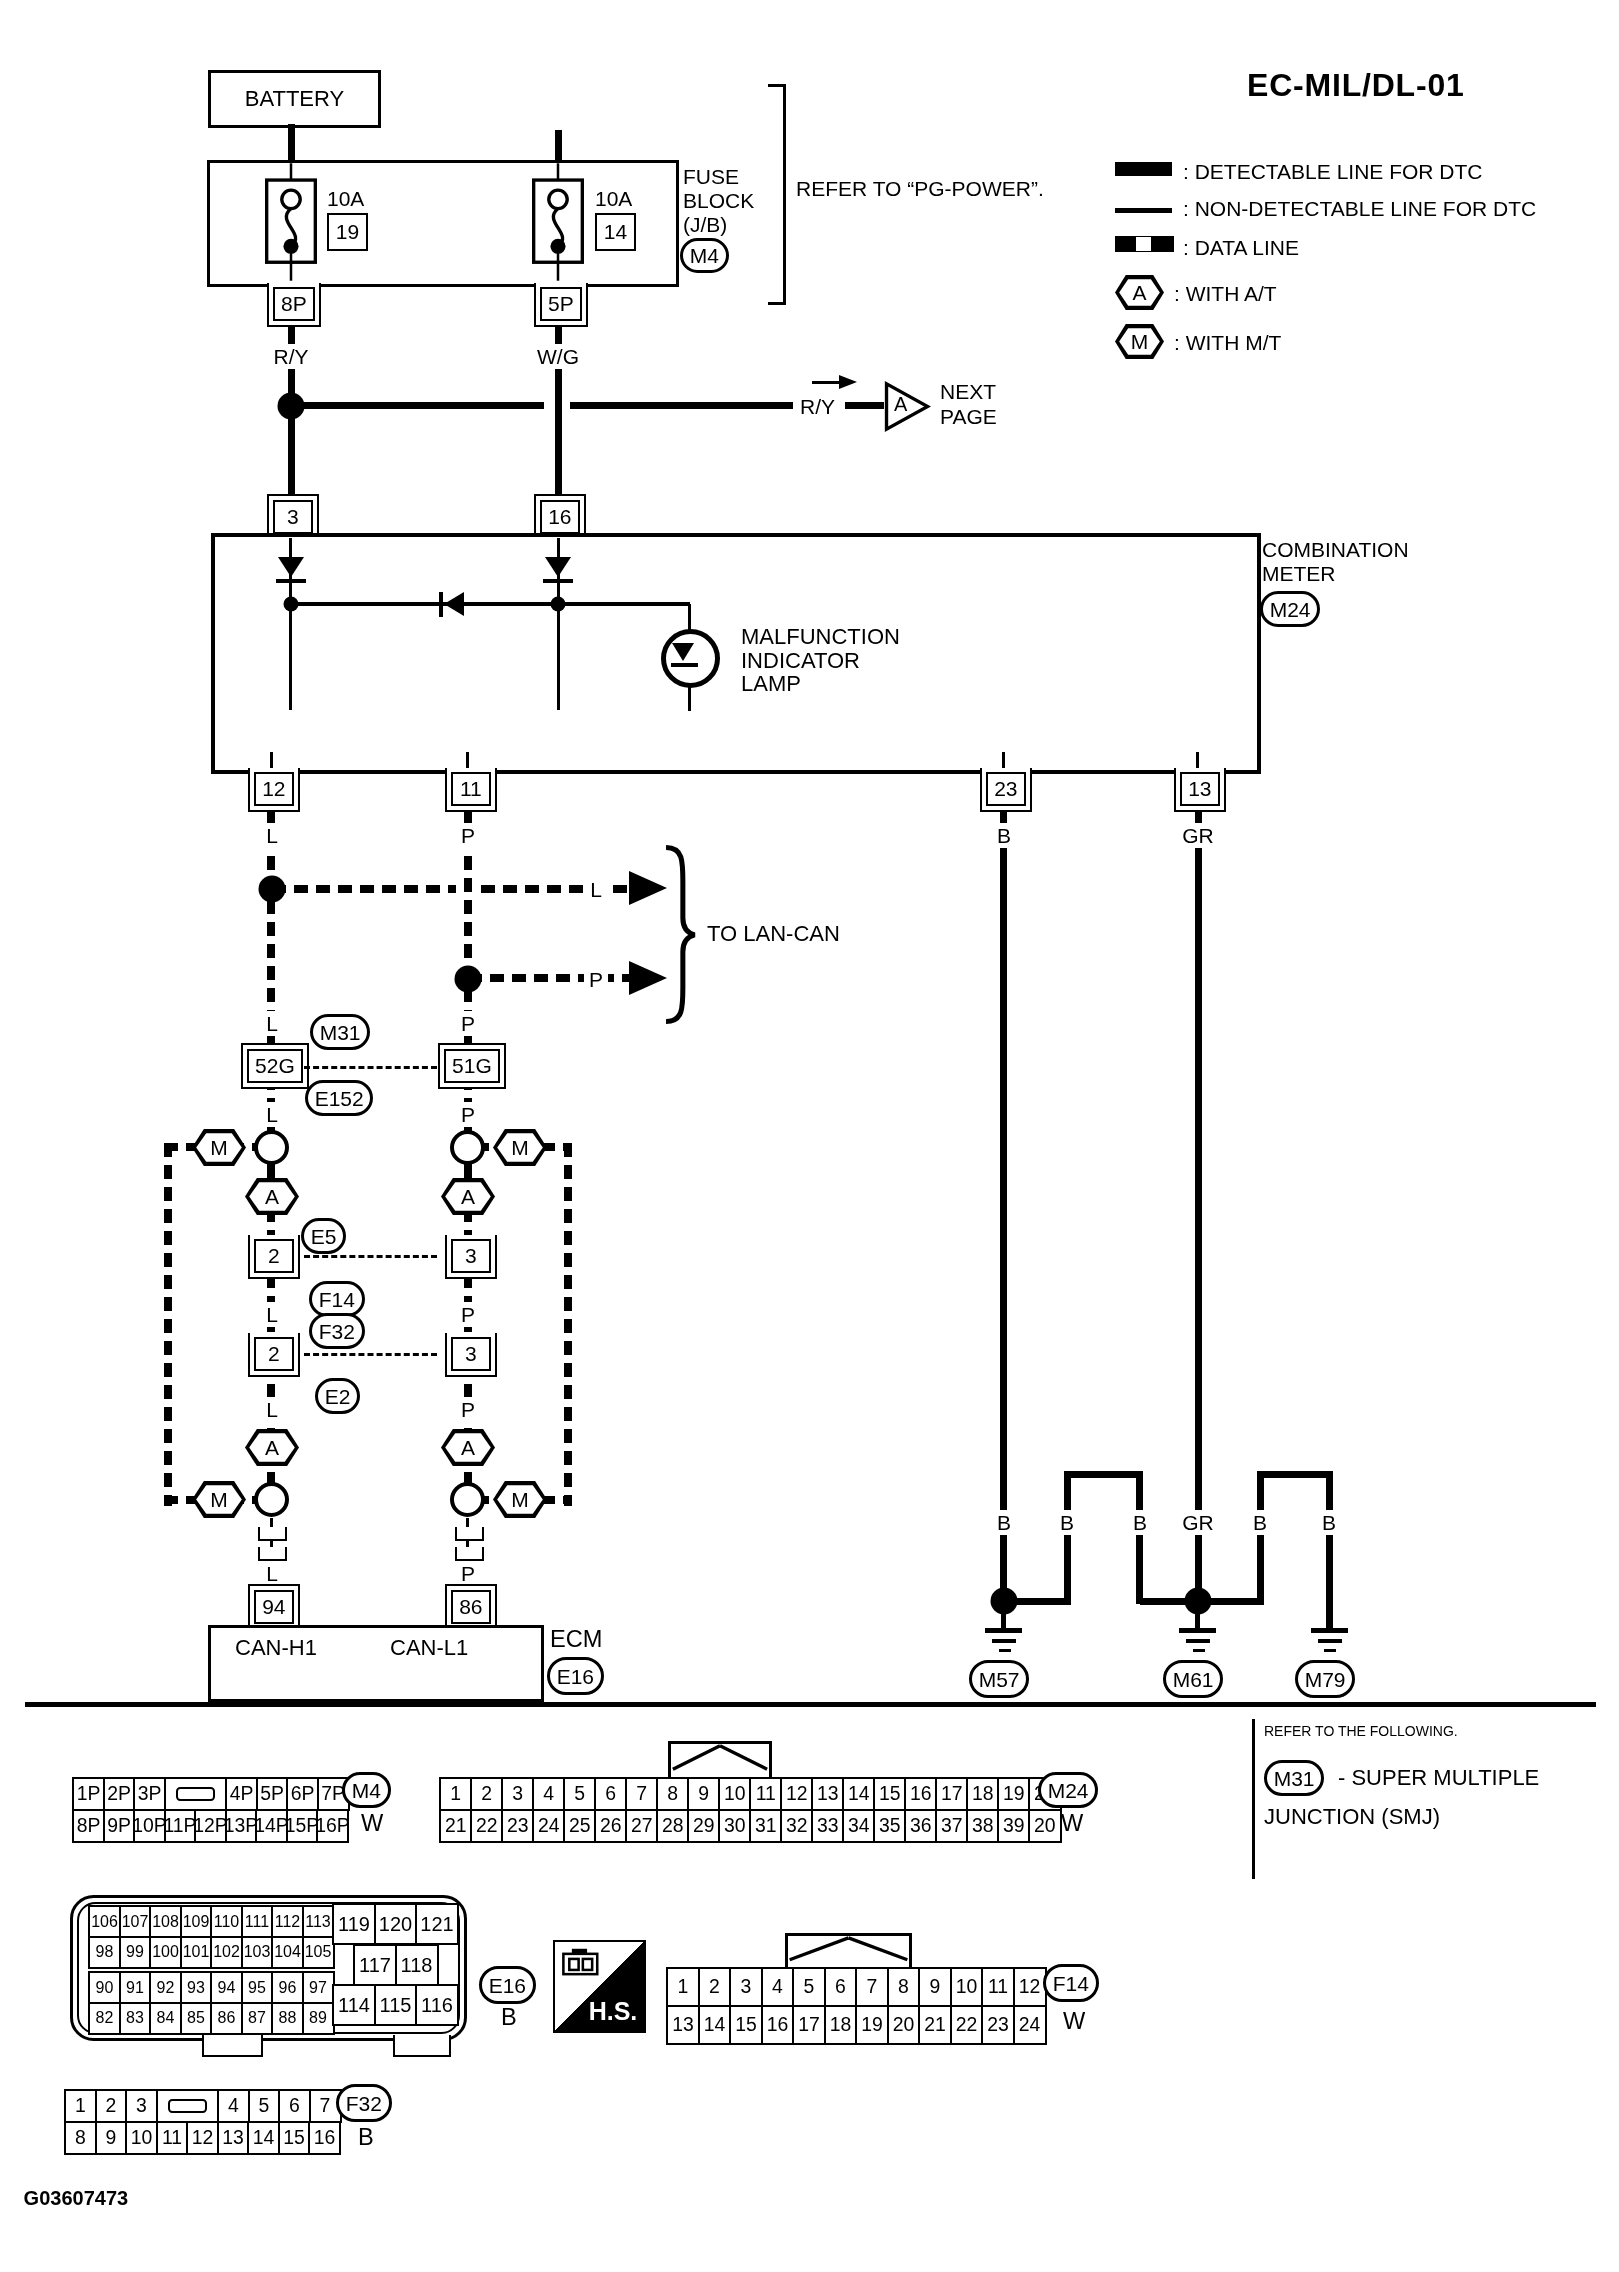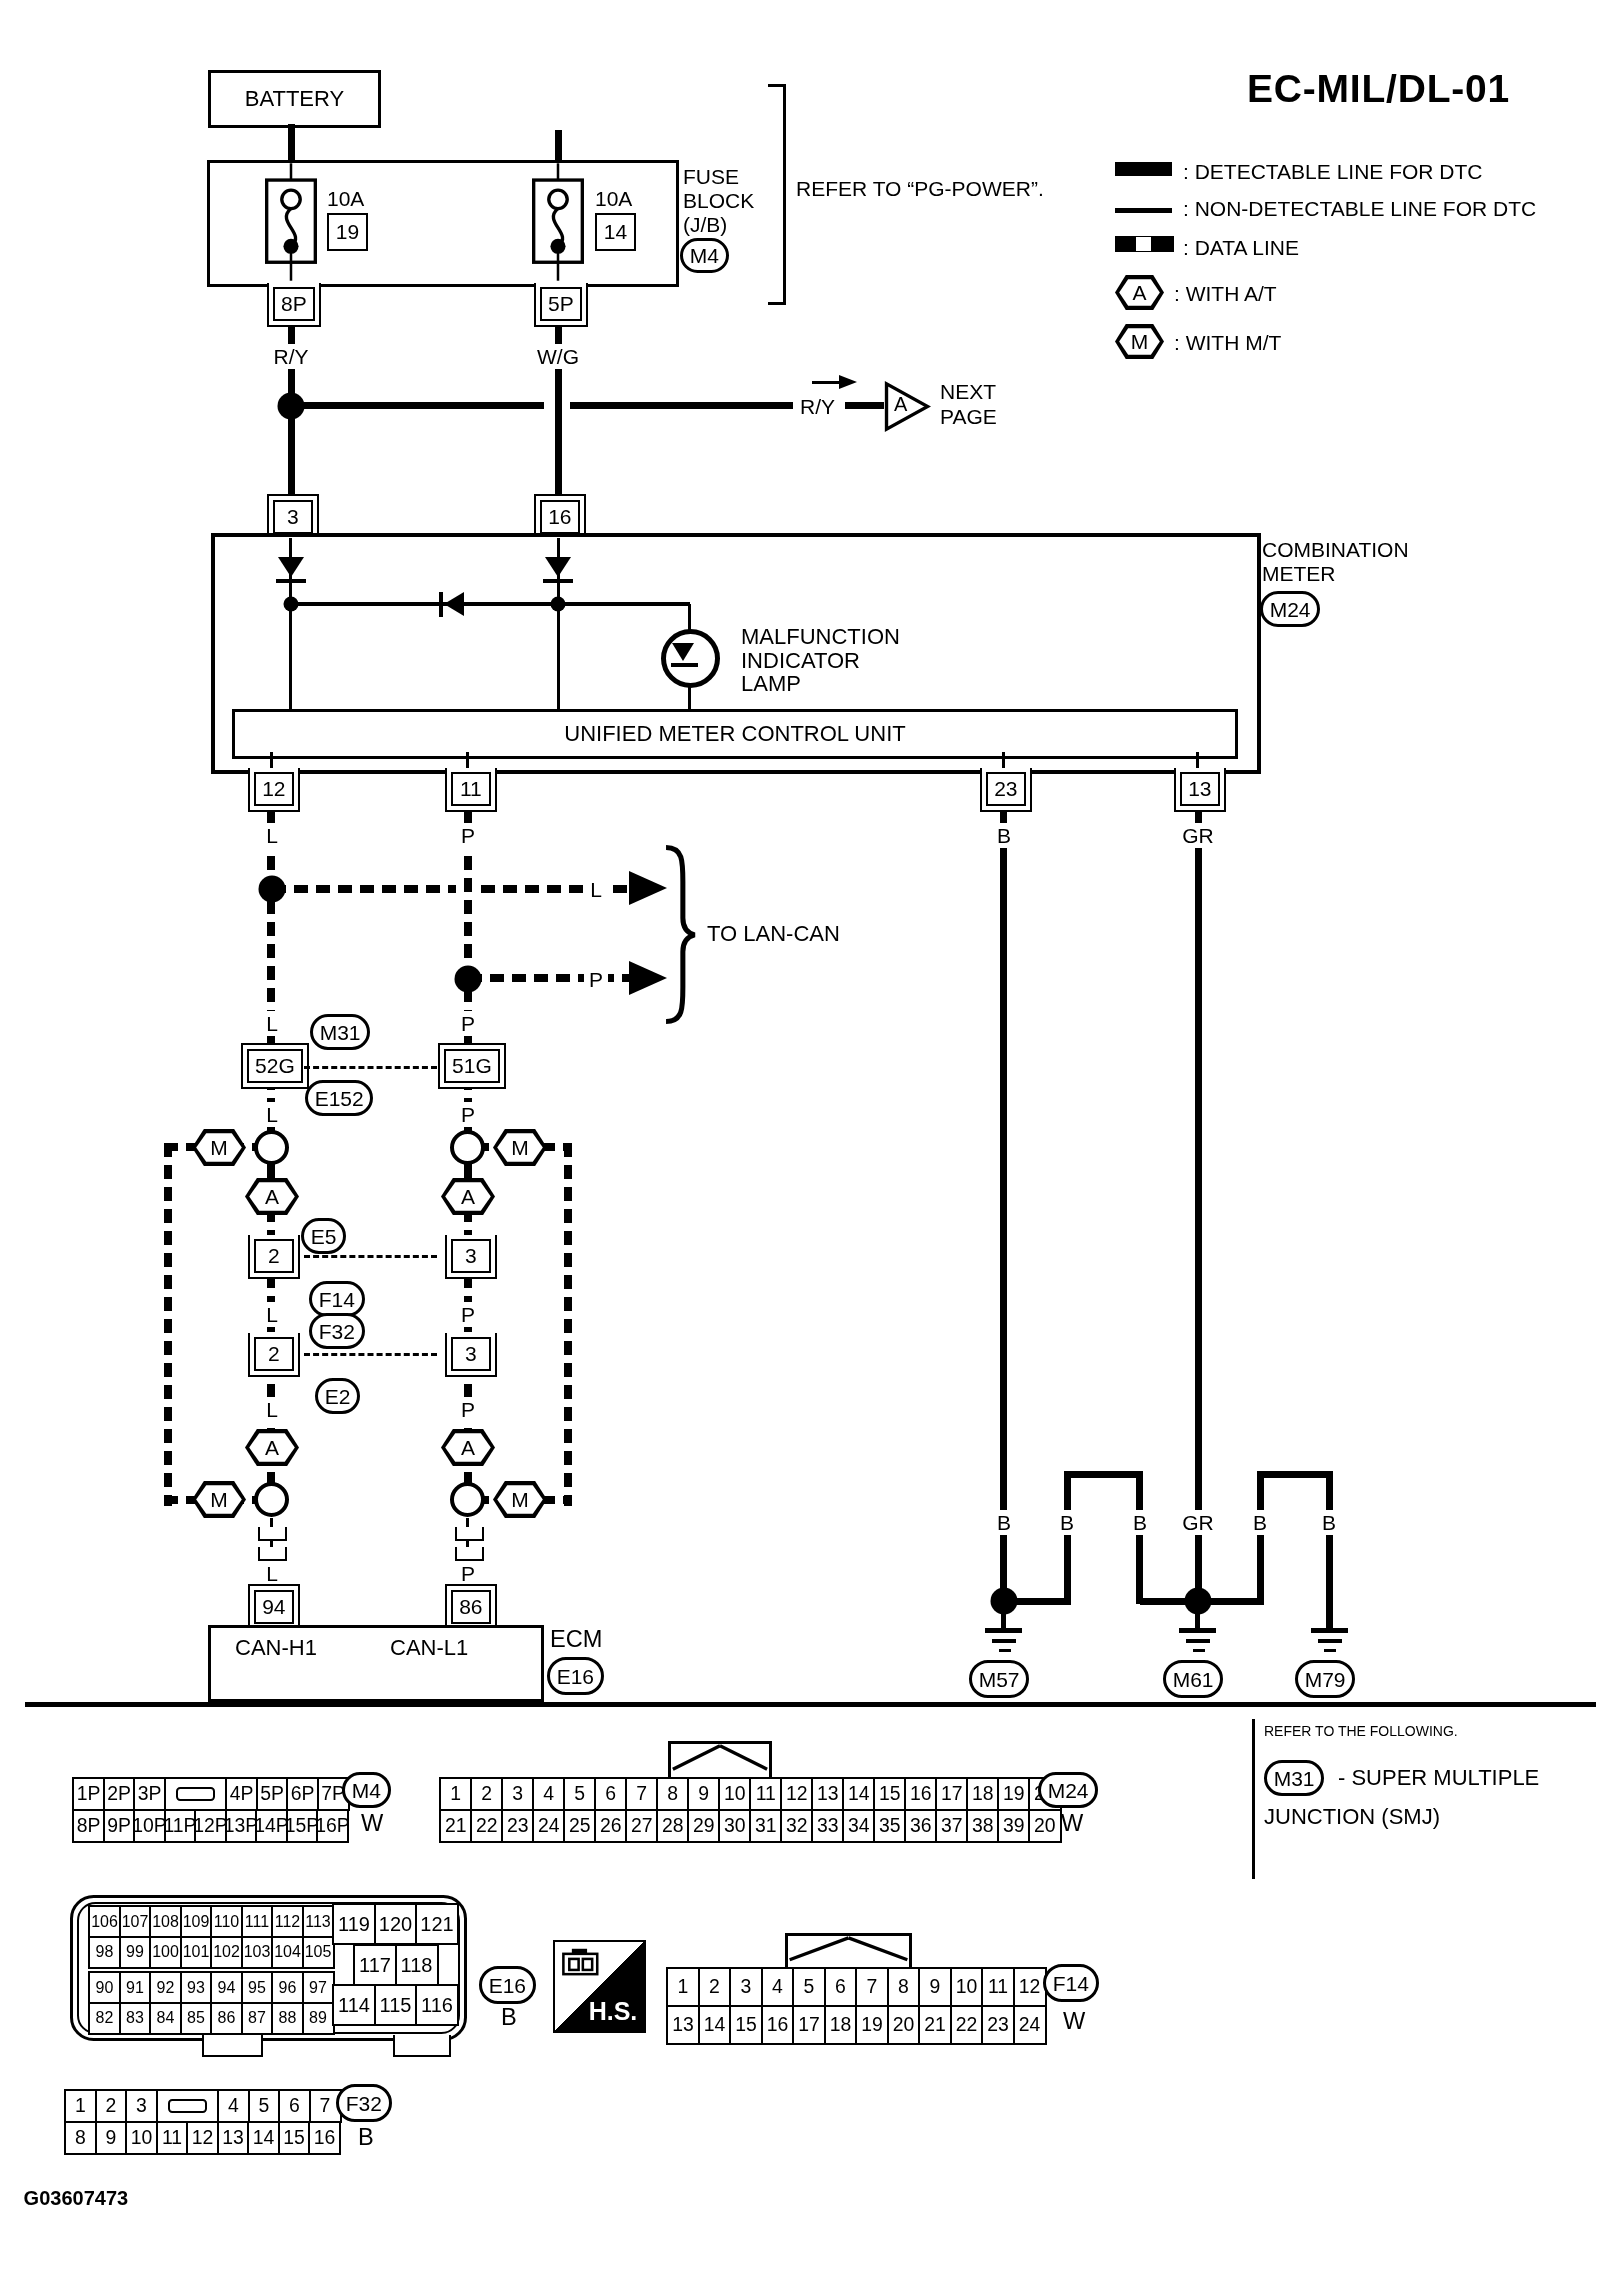--- a/index.html
+++ b/index.html
@@ -40,21 +40,21 @@
   .g36 .cell{width:30px;height:36px}
   .g35b .cell{width:29px;height:29px;font-size:16px}
   .g47 .cell{width:40px;height:38px;font-size:20px}
   .slot{width:58%;height:36%;border:2.5px solid #000;border-radius:4.2px}
   .tab{position:absolute;border:3.4px solid #000;border-bottom:none;background:#fff}
   .shell{position:absolute;border:3.4px solid #000;border-radius:23.6px;background:#fff}
   .shelli{position:absolute;inset:4.2px;border:2.5px solid #000;border-radius:18.6px}
   .gnd{position:absolute;background:#000}
   .hs{position:absolute;width:89px;height:89px;border:2.5px solid #000;background:linear-gradient(to bottom right,#fff 49.6%,#000 50%)}
   .hstxt{position:absolute;right:6.7px;bottom:5px;color:#fff;font-size:25px;font-weight:bold}
-  .title{position:absolute;font-size:39px;font-weight:bold;letter-spacing:0.8px}
+  .title{position:absolute;font-size:32px;font-weight:bold;letter-spacing:0.8px}
 </style>
 </head>
 <body>
 
 <div class="page">
 
   <div class="title" style="left:1247px;top:67px">EC-MIL/DL-01</div>
   <div class="h" style="left:1115px;top:162px;width:57px;height:14.3px"></div>
   <div class="t" style="left:1183px;top:160px">: DETECTABLE LINE FOR DTC</div>
   <div class="h" style="left:1115px;top:208px;width:57px;height:5px"></div>
@@ -159,21 +159,20 @@
   <div class="dl" style="left:444px;top:592px"></div>
 
   <div class="v" style="left:688px;top:604px;width:2.5px;height:27px"></div>
   <div class="abs" style="left:661px;top:629px;width:49px;height:49px;border:5px solid #000;border-radius:50%;background:#fff"></div>
   <div class="dd" style="left:672px;top:643px;border-left-width:11.8px;border-right-width:11.8px;border-top-width:18.6px"></div>
   <div class="db" style="left:671px;top:663px;width:27px"></div>
   <div class="v" style="left:688px;top:687px;width:2.5px;height:23.6px"></div>
   <div class="t" style="left:741px;top:624px;font-size:22px">MALFUNCTION</div>
   <div class="t" style="left:741px;top:648px;font-size:22px">INDICATOR</div>
   <div class="t" style="left:741px;top:671px;font-size:22px">LAMP</div>
-  <div class="box" style="left:232px;top:709px;width:1000px;height:44px;font-size:22px">UNIFIED METER CONTROL UNIT</div>
   <div class="v" style="left:270px;top:752px;width:3.4px;height:17px"></div>
   <div class="v" style="left:466px;top:752px;width:3.4px;height:17px"></div>
   <div class="v" style="left:1002px;top:752px;width:3.4px;height:17px"></div>
   <div class="v" style="left:1196px;top:752px;width:3.4px;height:17px"></div>
 
   <div class="pw u" style="left:248px;top:768px">
       <div class="pn">12</div>
     </div>
   <div class="pw u" style="left:445px;top:768px">
       <div class="pn">11</div>

